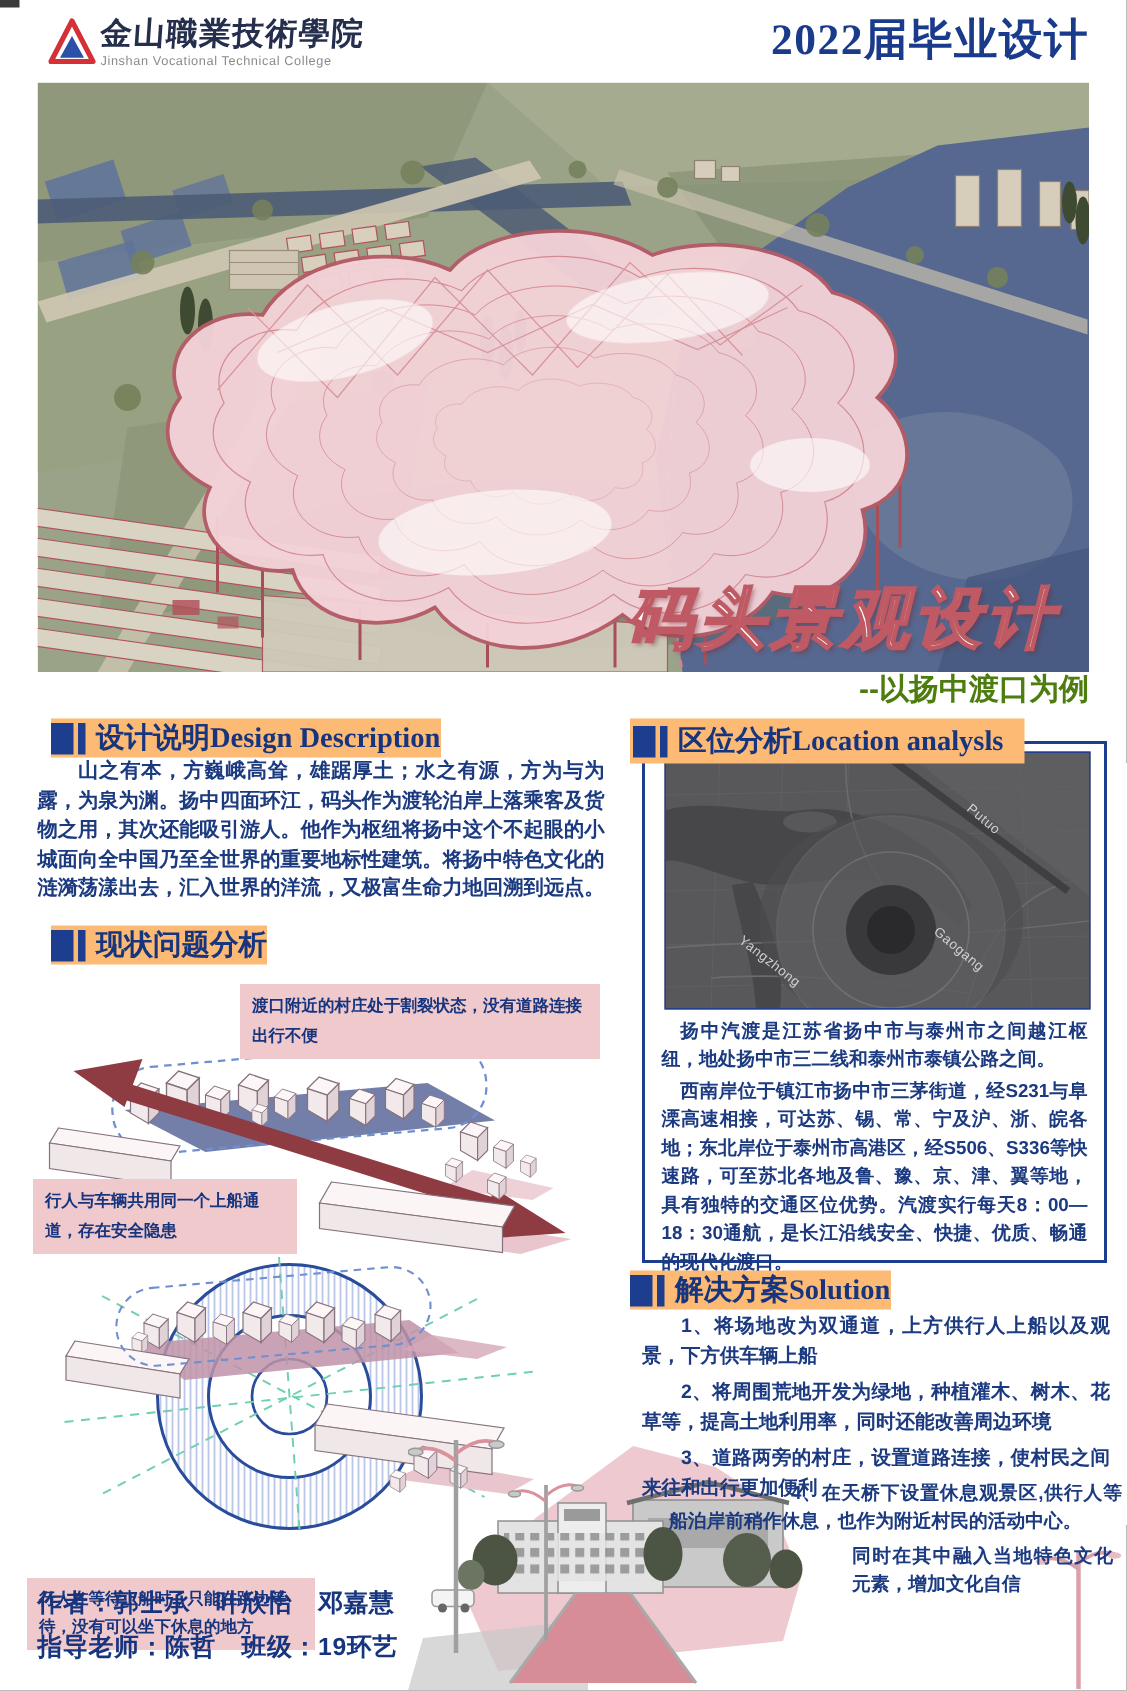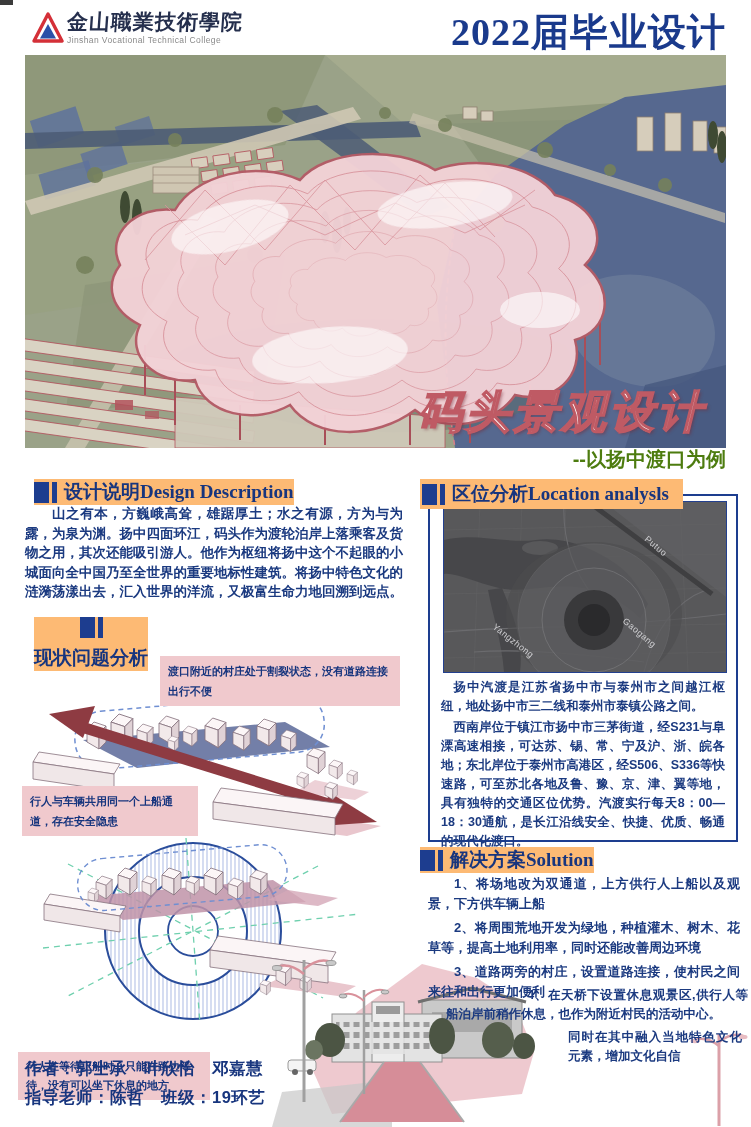--- a/index.html
+++ b/index.html
@@ -6,21 +6,21 @@
   .poster{position:relative;width:751px;height:1127px;background:#ffffff;overflow:hidden;
           font-family:"Liberation Sans","DejaVu Sans",sans-serif;}
   .abs{position:absolute;}
   
   .corner-mark{left:0;top:0;width:13px;height:5px;background:#3b3b3b;}
   .logo{left:32px;top:11px;}
   .college{left:67px;top:12px;line-height:1;}
   .college-zh{font-size:21px;font-weight:bold;color:#252f4d;letter-spacing:1px;
               font-family:"Liberation Serif","DejaVu Serif",serif;transform:skewX(-4deg);}
   .college-en{font-size:8.5px;color:#8a8a8a;margin-top:3px;letter-spacing:.4px;}
-  .edition{right:25px;top:7px;font-size:38px;font-weight:bold;color:#1a3a8c;
+  .edition{right:25px;top:7px;font-size:29px;font-weight:bold;color:#1a3a8c;
            font-family:"Liberation Serif","DejaVu Serif",serif;letter-spacing:1px;}
   
   .hero{left:25px;top:55px;width:701px;height:393px;overflow:hidden;}
   .hero-title{position:absolute;right:20px;top:328px;font-size:44px;font-weight:bold;color:#ffffff;
               letter-spacing:4px;-webkit-text-stroke:1.6px #bf5a64;
               text-shadow:2px 2px 3px rgba(120,40,50,.45);white-space:nowrap;font-style:italic;}
   .hero-subtitle{left:400px;top:446px;width:326px;text-align:right;font-size:20px;font-weight:bold;color:#4d7c0f;}
   
   .sec-head{display:flex;align-items:center;gap:7px;background:#fdba74;}
   .sec-icon{display:flex;align-items:center;gap:3px;height:21px;}
@@ -201,21 +201,21 @@
 
   <div class="abs sec-head" style="left:34px;top:479px;">
     <span class="sec-icon">
         <i class="b1"></i>
         <i class="b2"></i>
       </span>
     <span class="sec-title">设计说明Design Description</span>
   </div>
   <div class="abs para desc-body">山之有本，方巍峨高耸，雄踞厚土；水之有源，方为与为露，为泉为渊。扬中四面环江，码头作为渡轮泊岸上落乘客及货物之用，其次还能吸引游人。他作为枢纽将扬中这个不起眼的小城面向全中国乃至全世界的重要地标性建筑。将扬中特色文化的涟漪荡漾出去，汇入世界的洋流，又极富生命力地回溯到远点。</div>
 
-  <div class="abs sec-head" style="left:34px;top:617px;flex-direction:column;">
+  <div class="abs sec-head" style="left:34px;top:617px;">
     <span class="sec-icon">
         <i class="b1"></i>
         <i class="b2"></i>
       </span>
     <span class="sec-title">现状问题分析</span>
   </div>
 
   <div class="abs note" style="left:160px;top:656px;width:224px;">渡口附近的村庄处于割裂状态，没有道路连接出行不便</div>
 
   <svg class="abs" style="left:25px;top:692px;" width="380" height="150" viewBox="0 0 380 150">

